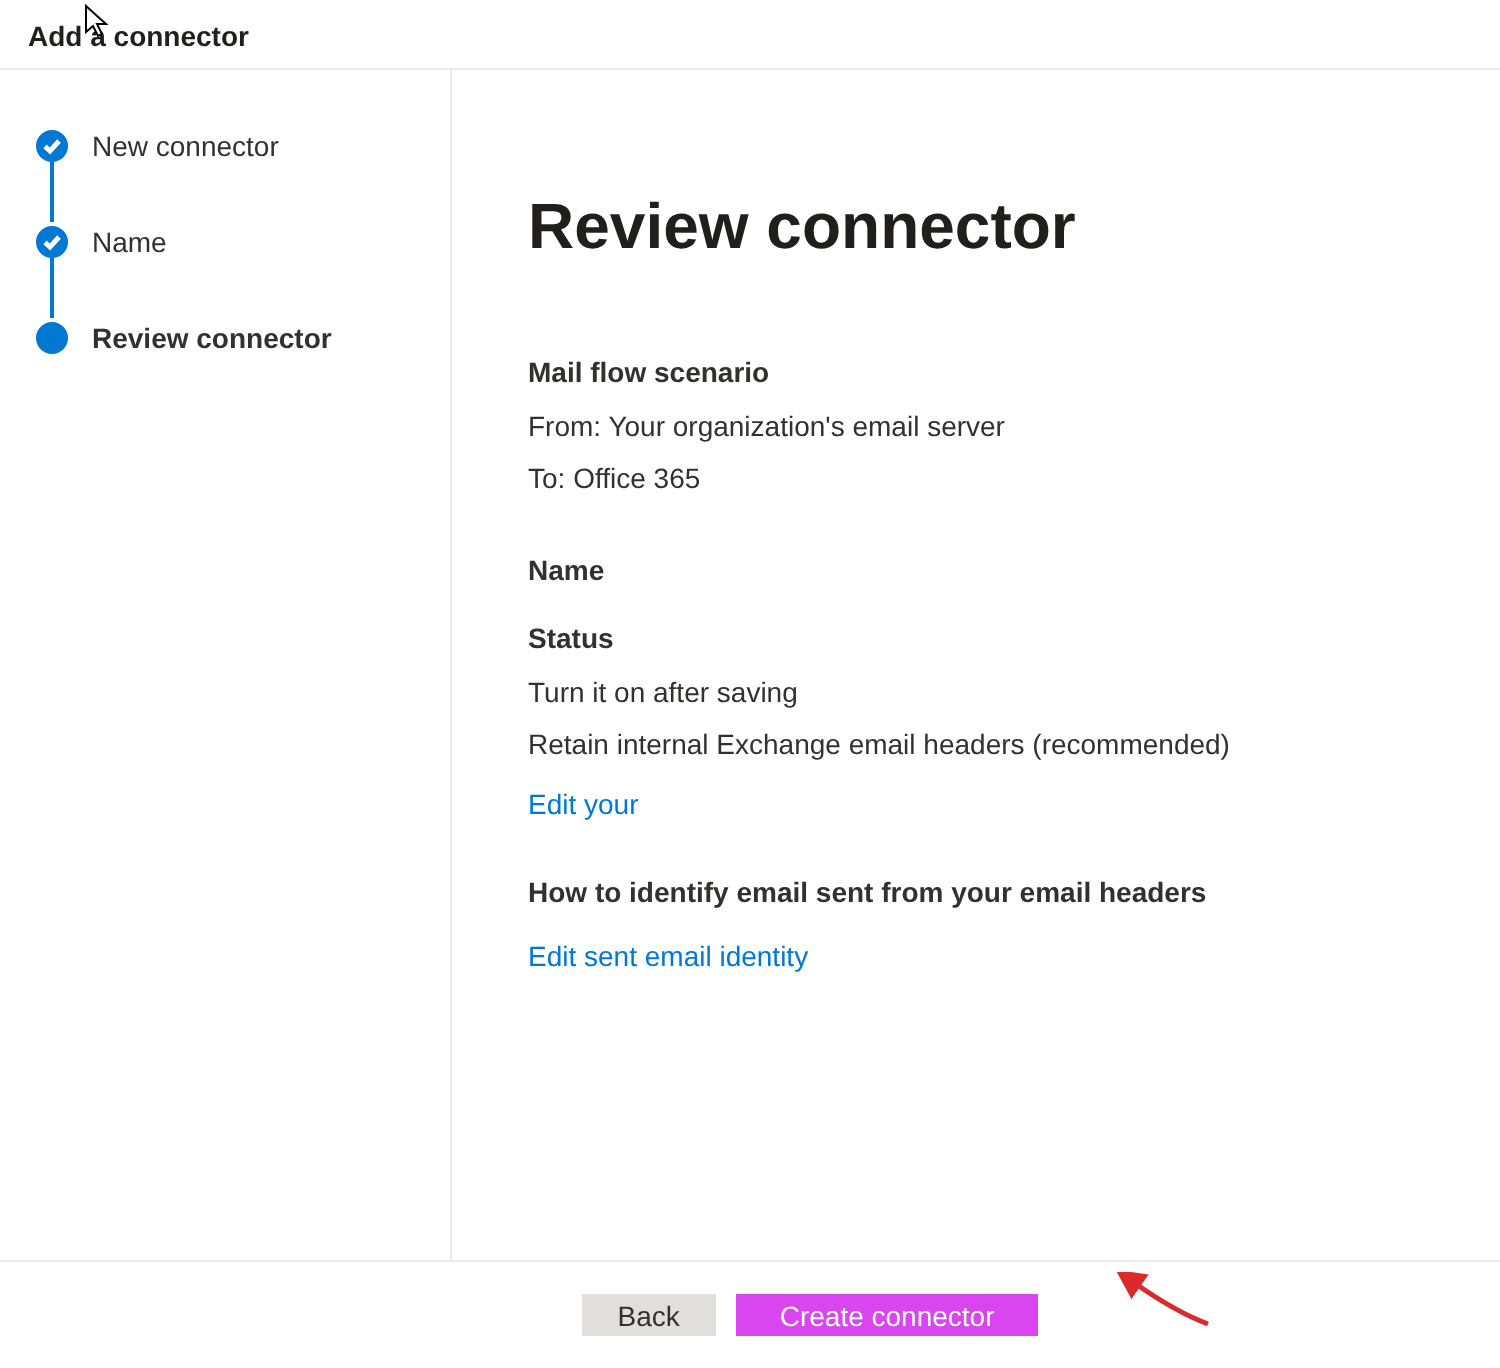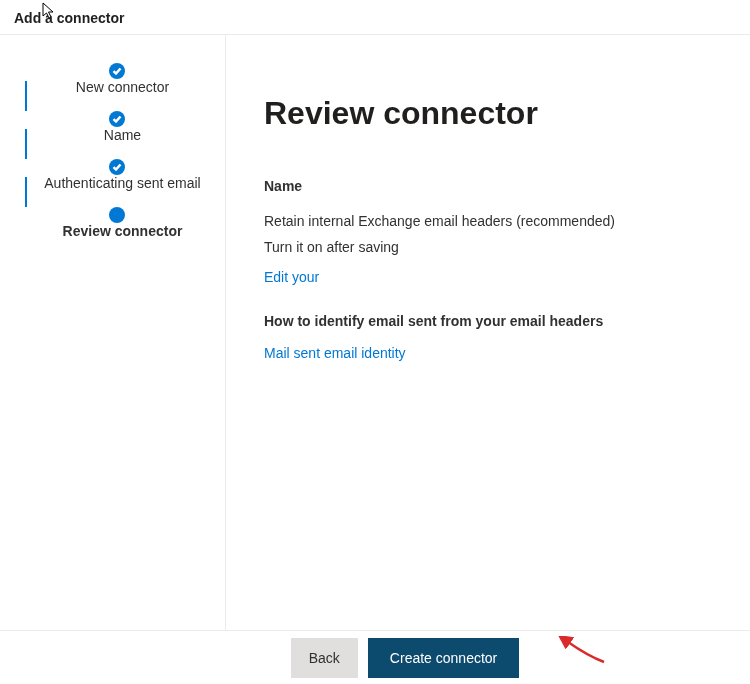--- a/index.html
+++ b/index.html
@@ -33,21 +33,20 @@
   }
   .steps {
     position: relative;
   }
   .step {
     display: flex;
     align-items: center;
     position: relative;
     height: 20px;
     margin-bottom: 28px;
-    flex-direction: column;
   }
   .step-icon {
     width: 16px;
     height: 16px;
     border-radius: 50%;
     flex-shrink: 0;
     position: relative;
     z-index: 2;
   }
   .step-icon.done {
@@ -123,32 +122,32 @@
     border-top: 1px solid #edebe9;
     display: flex;
     align-items: center;
     justify-content: center;
     gap: 10px;
     padding-left: 60px;
   }
   .btn {
     font-family: inherit;
     font-size: 14px;
-    height: 40px;
+    height: 21px;
     padding: 0 18px;
     border: none;
     cursor: pointer;
     font-weight: 400;
   }
   .btn-secondary {
     background: #e1dfdd;
     color: #323130;
   }
   .btn-primary {
-    background: #0c4a6e;
+    background: #d946ef;
     color: #fff;
     padding: 0 22px;
   }
   .arrow-annotation {
     position: absolute;
     bottom: 18px;
     left: 558px;
     pointer-events: none;
   }
   .cursor-annotation {
@@ -183,55 +182,58 @@
       <div class="step">
         <div class="step-icon done">
           <svg viewBox="0 0 10 10">
               <polyline points="1.5,5.2 4,7.5 8.5,2.5"></polyline>
             </svg>
         </div>
         <span class="step-label">Name</span>
         <div class="step-connector"></div>
       </div>
 
-      <div class="step">
-        <div class="step-icon done">
-          <svg viewBox="0 0 10 10">
-              <polyline points="1.5,5.2 4,7.5 8.5,2.5"></polyline>
-            </svg>
-        </div>
-        <span class="step-label">Authenticating sent email</span>
-        <div class="step-connector"></div>
-      </div>
 
       <div class="step current">
         <div class="step-icon current"></div>
         <span class="step-label">Review connector</span>
       </div>
 
     </div>
   </div>
 
   <div class="content">
     <h1 class="page-title">Review connector</h1>
 
+    <div class="section-block">
+      <div class="section-heading">Mail flow scenario</div>
+      <div class="kv-line">
+        <span>From:</span>
+        <span>Your organization's email server</span>
+      </div>
+      <div class="kv-line">
+        <span>To:</span>
+        <span>Office 365</span>
+      </div>
+    </div>
 
     <div class="section-block" style="margin-bottom:18px">
       <div class="section-heading">Name</div>
     </div>
 
     <div class="section-block">
+      <div class="section-heading">Status</div>
+      <div class="kv-line">Turn it on after saving</div>
       <div class="kv-line">Retain internal Exchange email headers (recommended)</div>
-      <div class="kv-line">Turn it on after saving</div>
       <a class="link">Edit your</a>
     </div>
 
     <div class="section-block">
       <div class="section-heading">How to identify email sent from your email headers</div>
-      <a class="link">Mail sent email identity</a>
+      <a class="link">Edit sent email identity</a>
     </div>
 
   </div>
 </div>
 
 <div class="footer">
   <button class="btn btn-secondary">Back</button>
   <button class="btn btn-primary">Create connector</button>
 </div>
 

